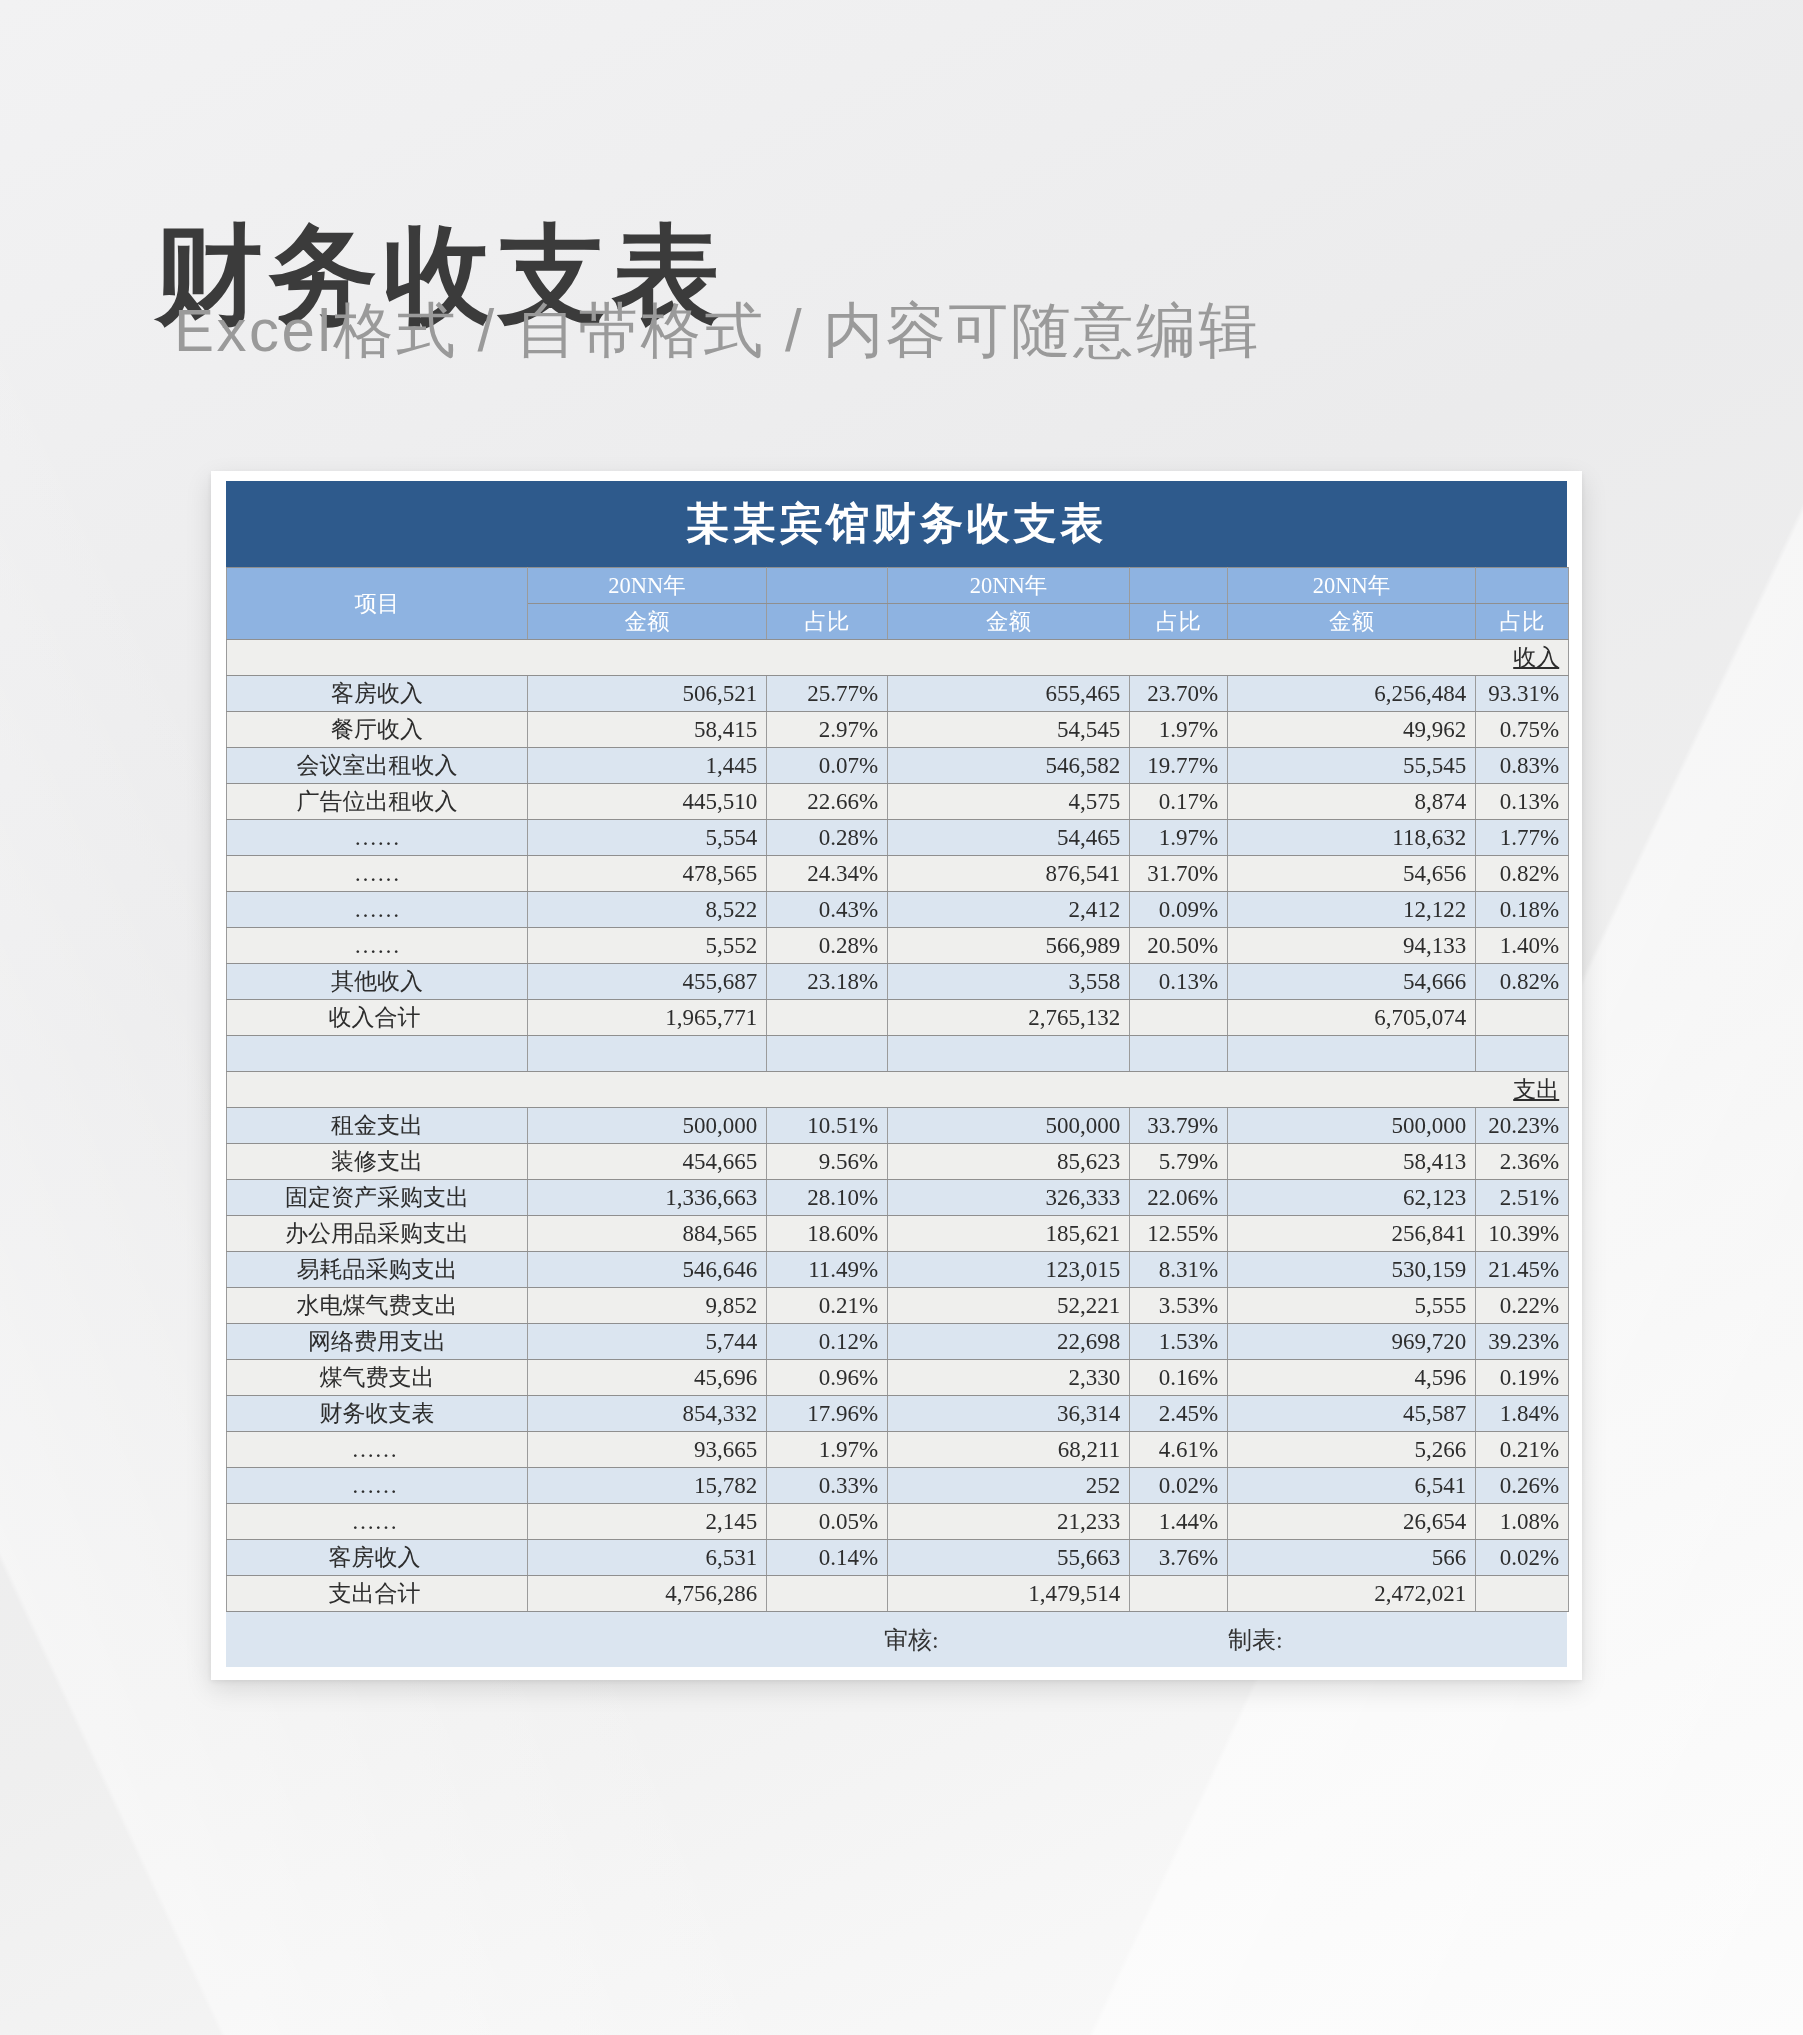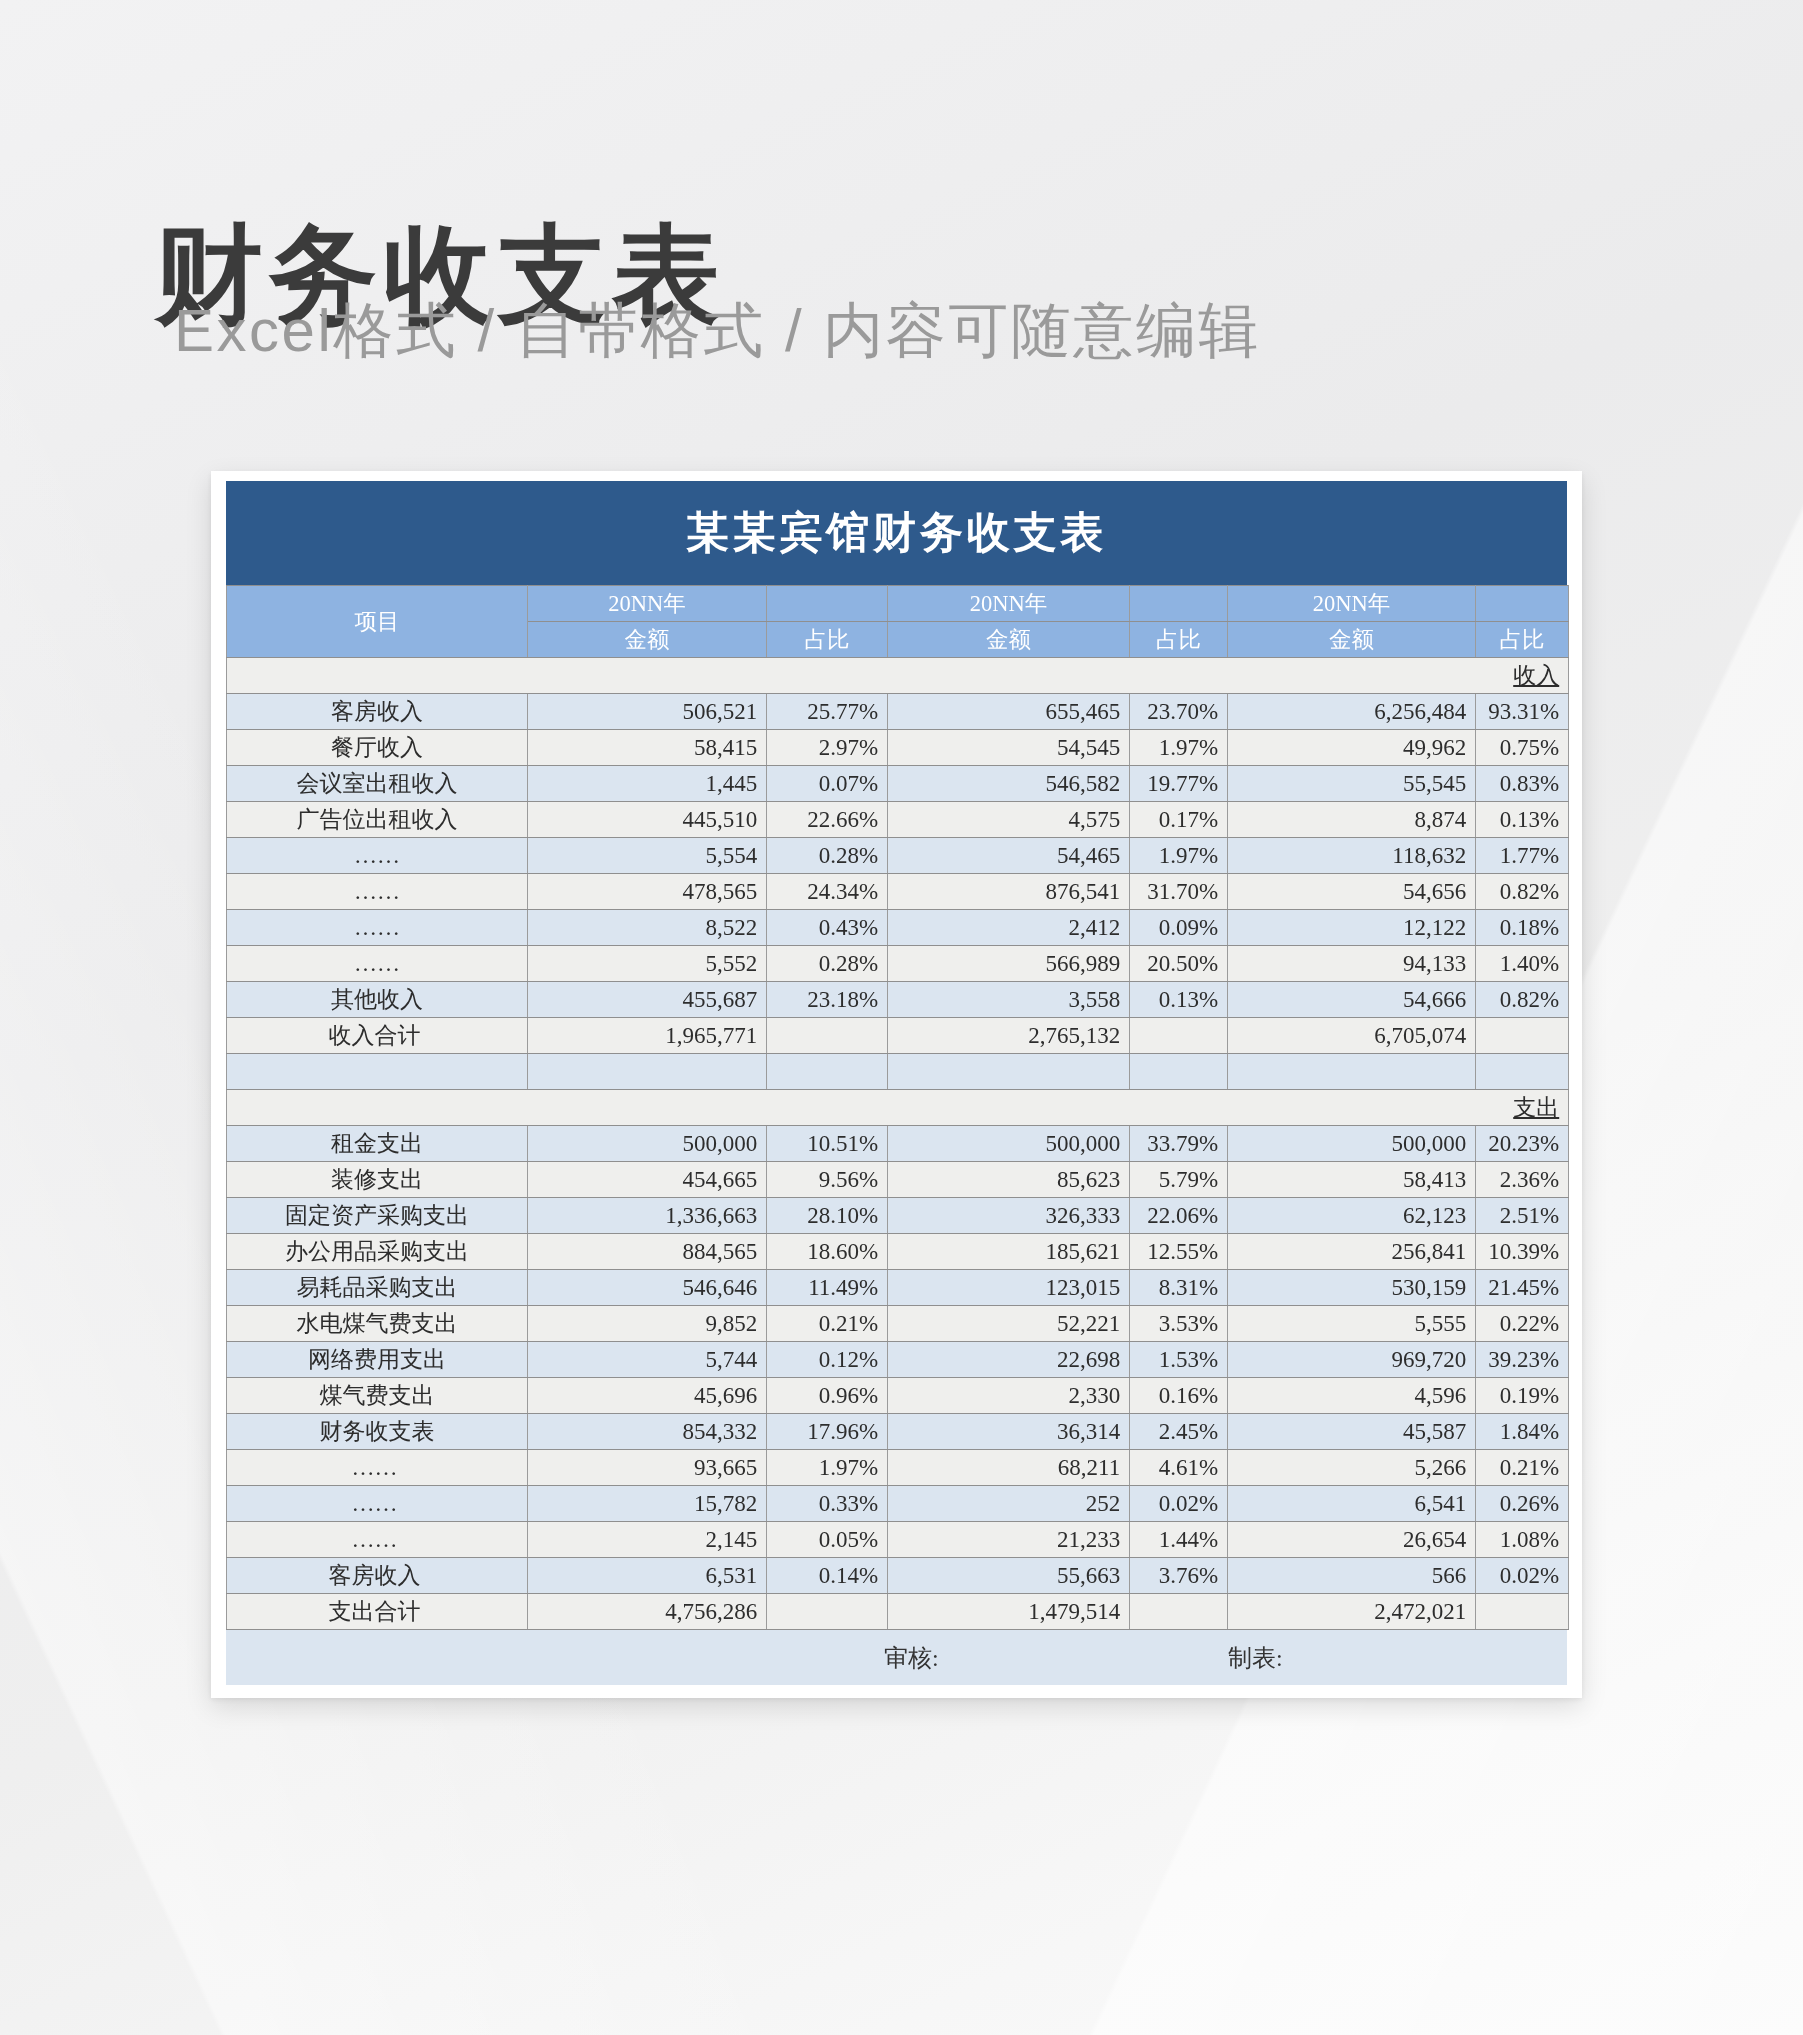--- a/index.html
+++ b/index.html
@@ -20,21 +20,21 @@
     position:absolute;left:149px;top:298px;
     font-size:60px;color:#9a9a9a;letter-spacing:2.5px;line-height:1.1;font-weight:400;margin-left:25px;
   }
 
   .sheet{
     position:absolute;left:211px;top:471px;width:1371px;
     background:#ffffff;box-sizing:border-box;padding:10px 15px 12.5px 15px;
     box-shadow:0 8.8px 25px rgba(0,0,0,0.12),0 1.9px 5px rgba(0,0,0,0.07);
   }
   .sheet-title{
-    height:104px;background:var(--title-bar,#2E5A8C);color:#ffffff;
+    height:86px;background:var(--title-bar,#2E5A8C);color:#ffffff;
     font-family:"Liberation Serif","DejaVu Serif",serif;font-weight:bold;font-size:43px;
     display:flex;align-items:center;justify-content:center;letter-spacing:3.8px;
   }
 
   table.fin{
     border-collapse:collapse;table-layout:fixed;width:1341px;
     font-family:"Liberation Serif","DejaVu Serif",serif;color:#2d2d2d;
   }
   table.fin th,table.fin td{
     border-left:1.3px solid var(--grid-line,#9b9b9b);

